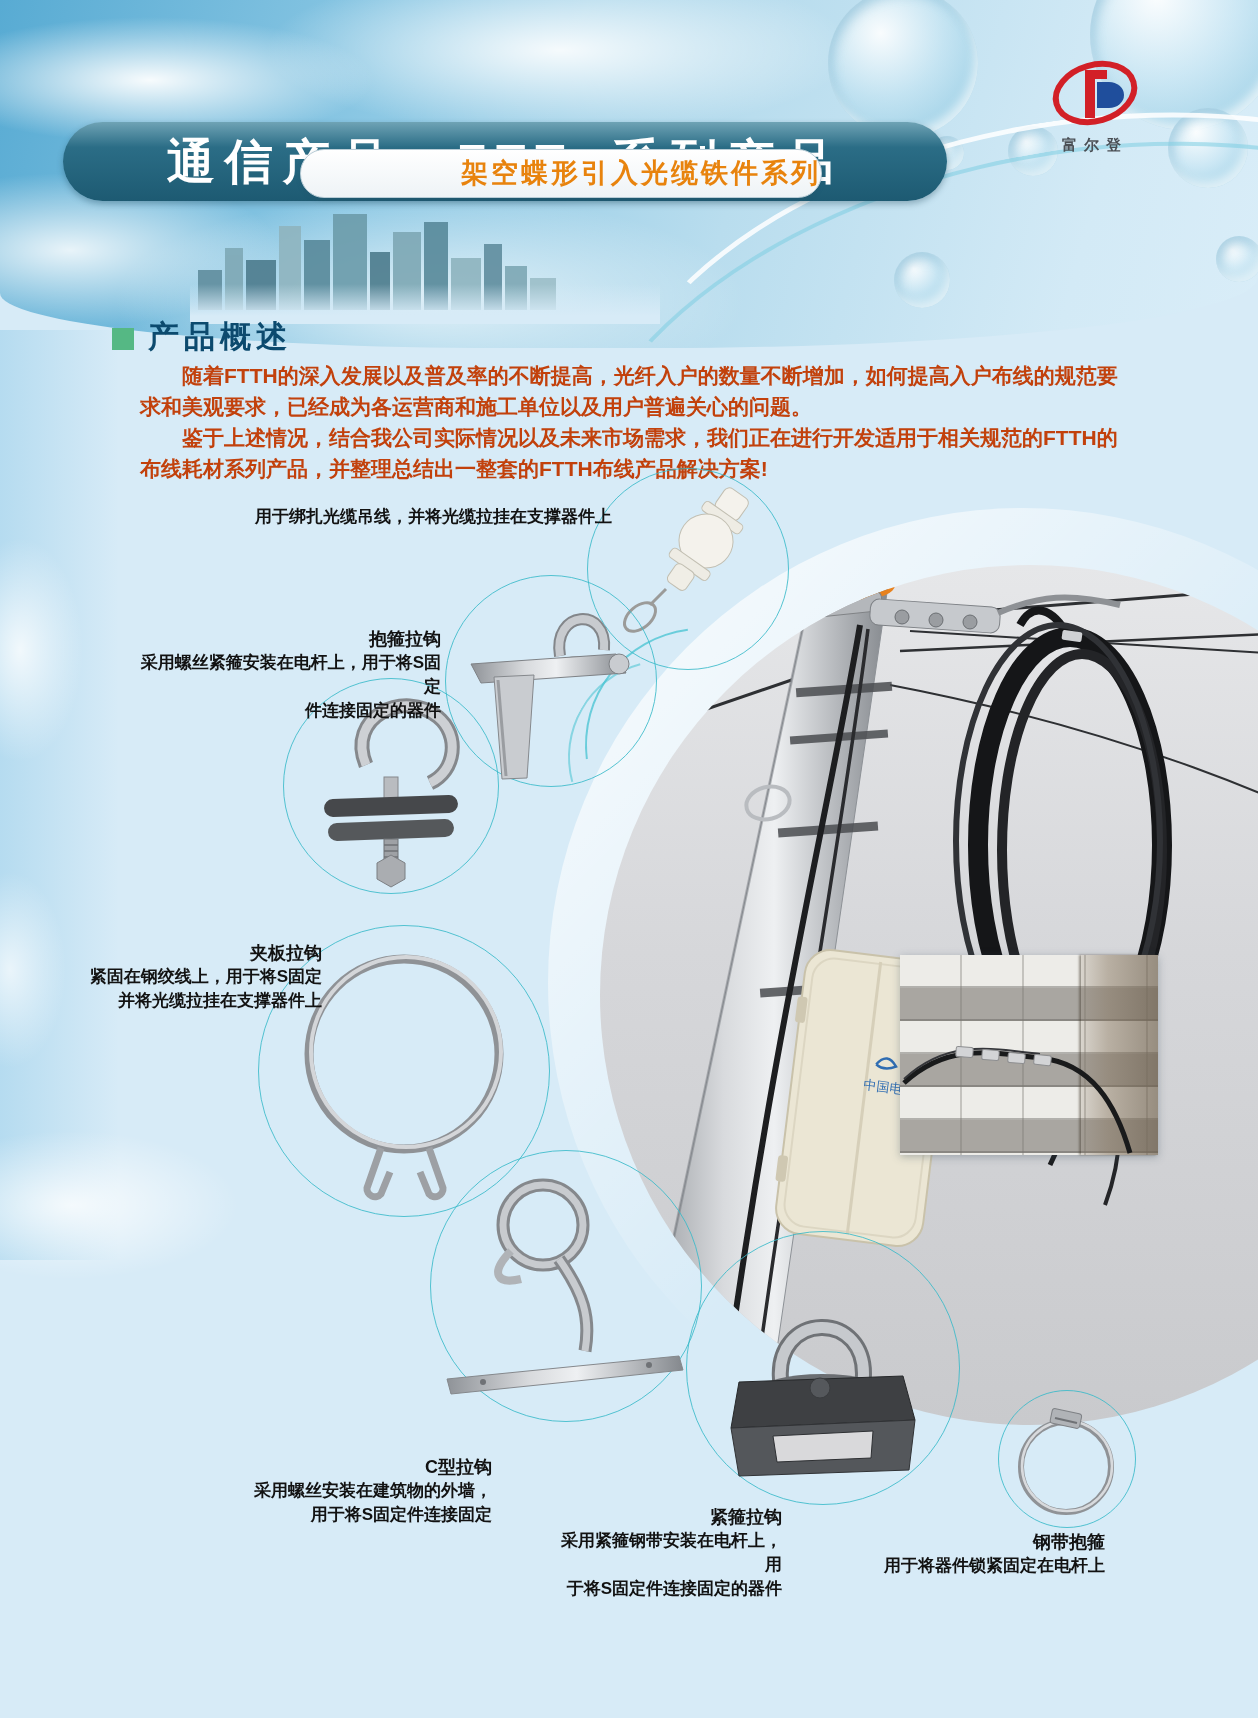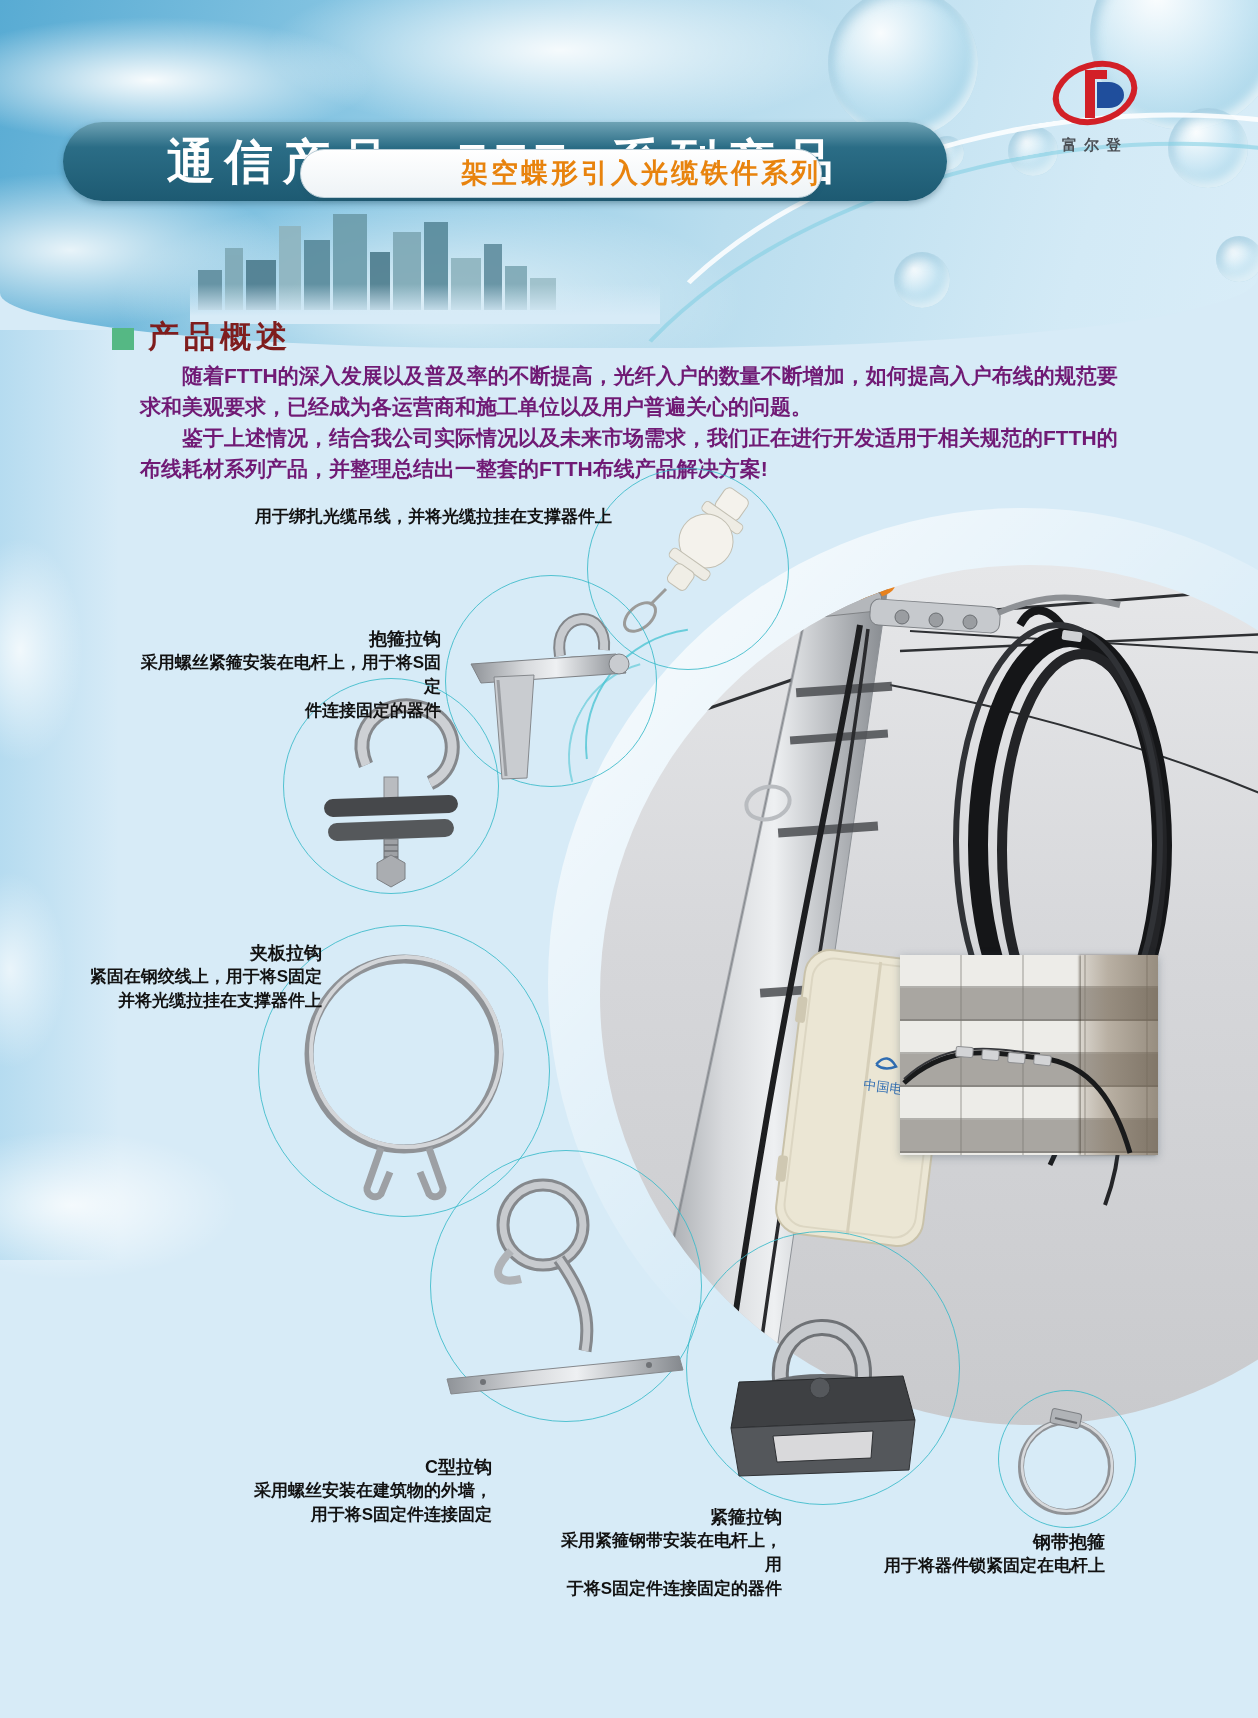--- a/index.html
+++ b/index.html
@@ -70,23 +70,23 @@
 
   .skyline{position:absolute;left:198px;top:208px;width:448px;height:102px;z-index:7;
     display:flex;align-items:flex-end;gap:3px;opacity:.92;}
   .skyline .bld{flex:none;}
   .skyline-fade{position:absolute;left:190px;top:284px;width:470px;height:40px;z-index:8;
     background:linear-gradient(180deg, rgba(215,235,247,0), #d7ebf7 80%);}
 
   
   .bullet{position:absolute;left:112px;top:328px;width:22px;height:22px;background:#55b884;z-index:12;}
   .sec-title{position:absolute;left:148px;top:316px;z-index:12;
-    font-family:"Liberation Serif", serif;font-weight:bold;font-size:31px;letter-spacing:5px;color:#7f1d1d;}
+    font-family:"Liberation Serif", serif;font-weight:bold;font-size:31px;letter-spacing:5px;color:#0c4a6e;}
   .overview{position:absolute;left:140px;top:360px;width:980px;z-index:12;
-    font-size:21px;line-height:31px;color:#701a75;font-weight:600;}
+    font-size:21px;line-height:31px;color:#c2410c;font-weight:600;}
   .overview p{margin:0;text-indent:2em;}
 
   
   .crescent{position:absolute;left:548px;top:508px;width:950px;height:950px;border-radius:50%;z-index:8;
     background:linear-gradient(135deg, rgba(255,255,255,.95), rgba(255,255,255,0) 52%);}
   .photo-main{position:absolute;left:600px;top:565px;width:860px;height:860px;border-radius:50%;
     overflow:hidden;z-index:10;
     background:linear-gradient(180deg,#e6e7e9 0%,#d6d7da 45%,#c9cacd 100%);}
   .arc-deco1{position:absolute;left:585px;top:628px;width:230px;height:230px;border-radius:50%;z-index:11;
     border:2px solid transparent;border-left-color:rgba(70,195,210,.75);transform:rotate(38deg);}

